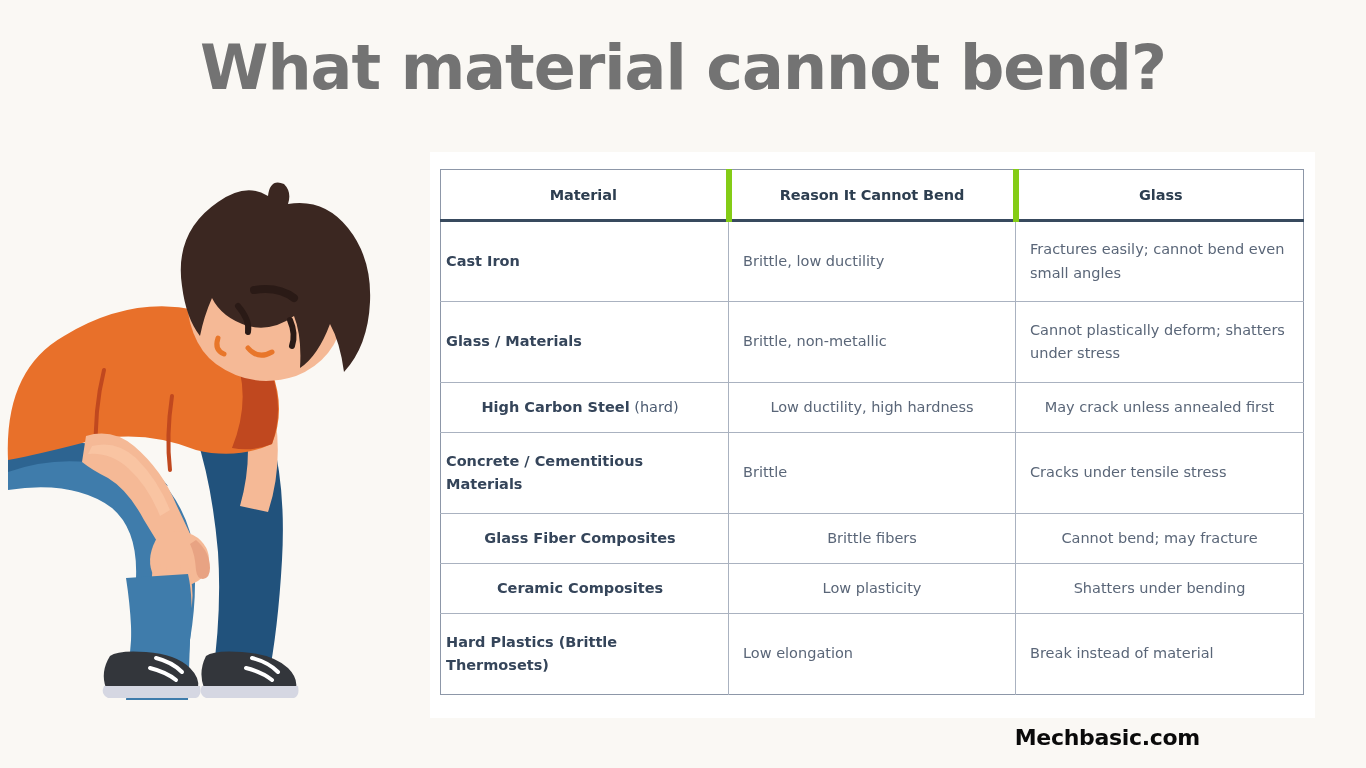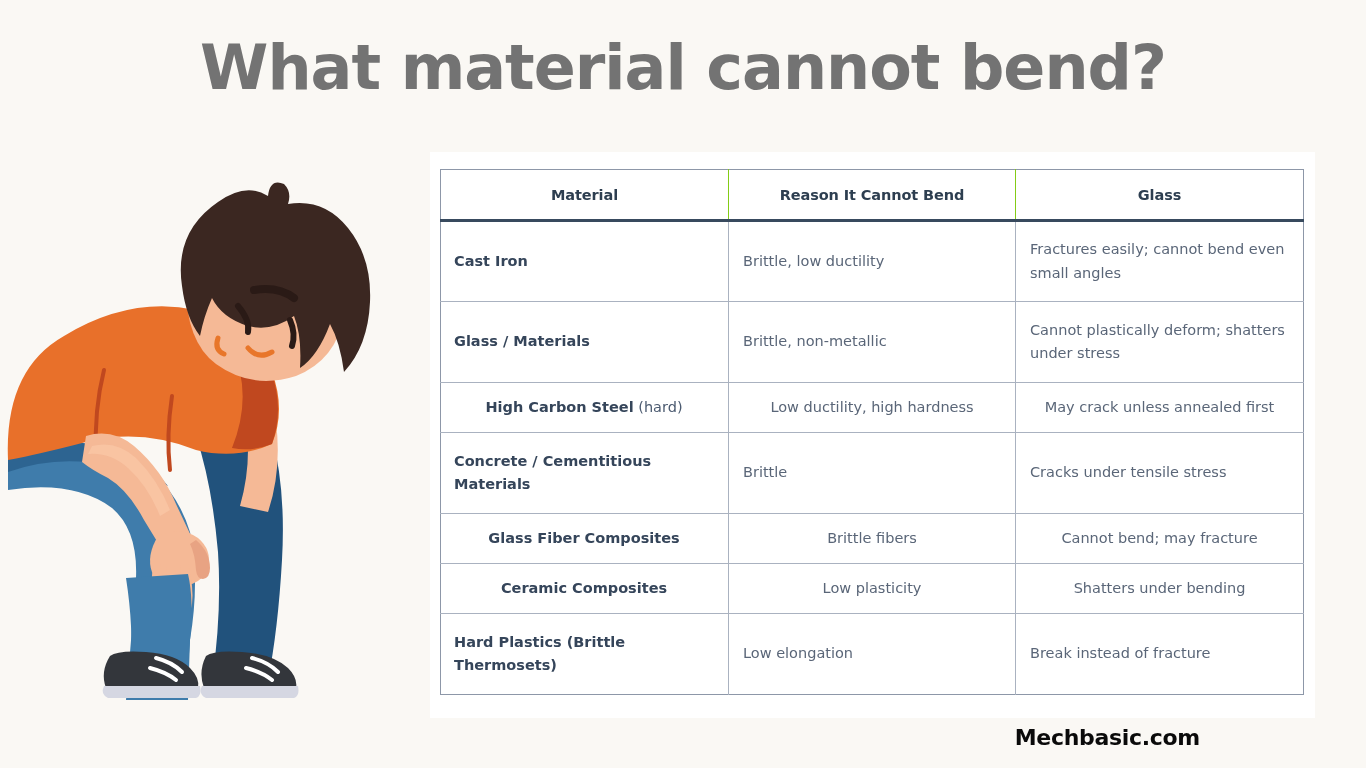--- a/index.html
+++ b/index.html
@@ -66,21 +66,21 @@
   #materials-table col.c2 { width: 287px; }
   #materials-table col.c3 { width: 288px; }
 
   #materials-table th {
     font-family: "DejaVu Sans", sans-serif;
     font-size: 14.5px;
     font-weight: 700;
     color: #2d3e50;
     text-align: center;
     padding: 17px 10px 16px;
-    border-right: 1px solid #84cc16;
+    border-right: 6px solid #84cc16;
     border-bottom: 3px solid #384a5e;
     letter-spacing: -0.1px;
   }
   #materials-table th:last-child { border-right: none; }
 
   #materials-table td {
     font-family: "DejaVu Sans", sans-serif;
     font-size: 14.5px;
     color: #5a6678;
     vertical-align: middle;
@@ -88,21 +88,21 @@
     border-right: 1px solid #aab2c0;
     border-bottom: 1px solid #aab2c0;
     line-height: 1.62;
   }
   #materials-table td:last-child { border-right: none; }
   #materials-table tr:last-child td { border-bottom: none; }
 
   #materials-table td.mat {
     font-weight: 700;
     color: #35455a;
-    padding-left: 13px;
+    padding-left: 5px;
   }
   #materials-table td.mat .soft { font-weight: 400; color: #4b5a70; }
 
   .r-tall  td { height: 81px; }
   .r-short td { height: 50px; text-align: center; }
 
   
   #watermark {
     position: absolute;
     right: 166px;
@@ -225,19 +225,19 @@
         <td>Cannot bend; may fracture</td>
       </tr>
       <tr class="r-short">
         <td class="mat"><span>Ceramic Composites</span><span class="soft"></span></td>
         <td>Low plasticity</td>
         <td>Shatters under bending</td>
       </tr>
       <tr class="r-tall">
         <td class="mat"><span>Hard Plastics (Brittle Thermosets)</span><span class="soft"></span></td>
         <td>Low elongation</td>
-        <td>Break instead of fracture</td>
+        <td>Break instead of material</td>
       </tr>
     </tbody>
   </table>
 </div>
 
 <div id="watermark">Mechbasic.com</div>
 
 </body></html>

